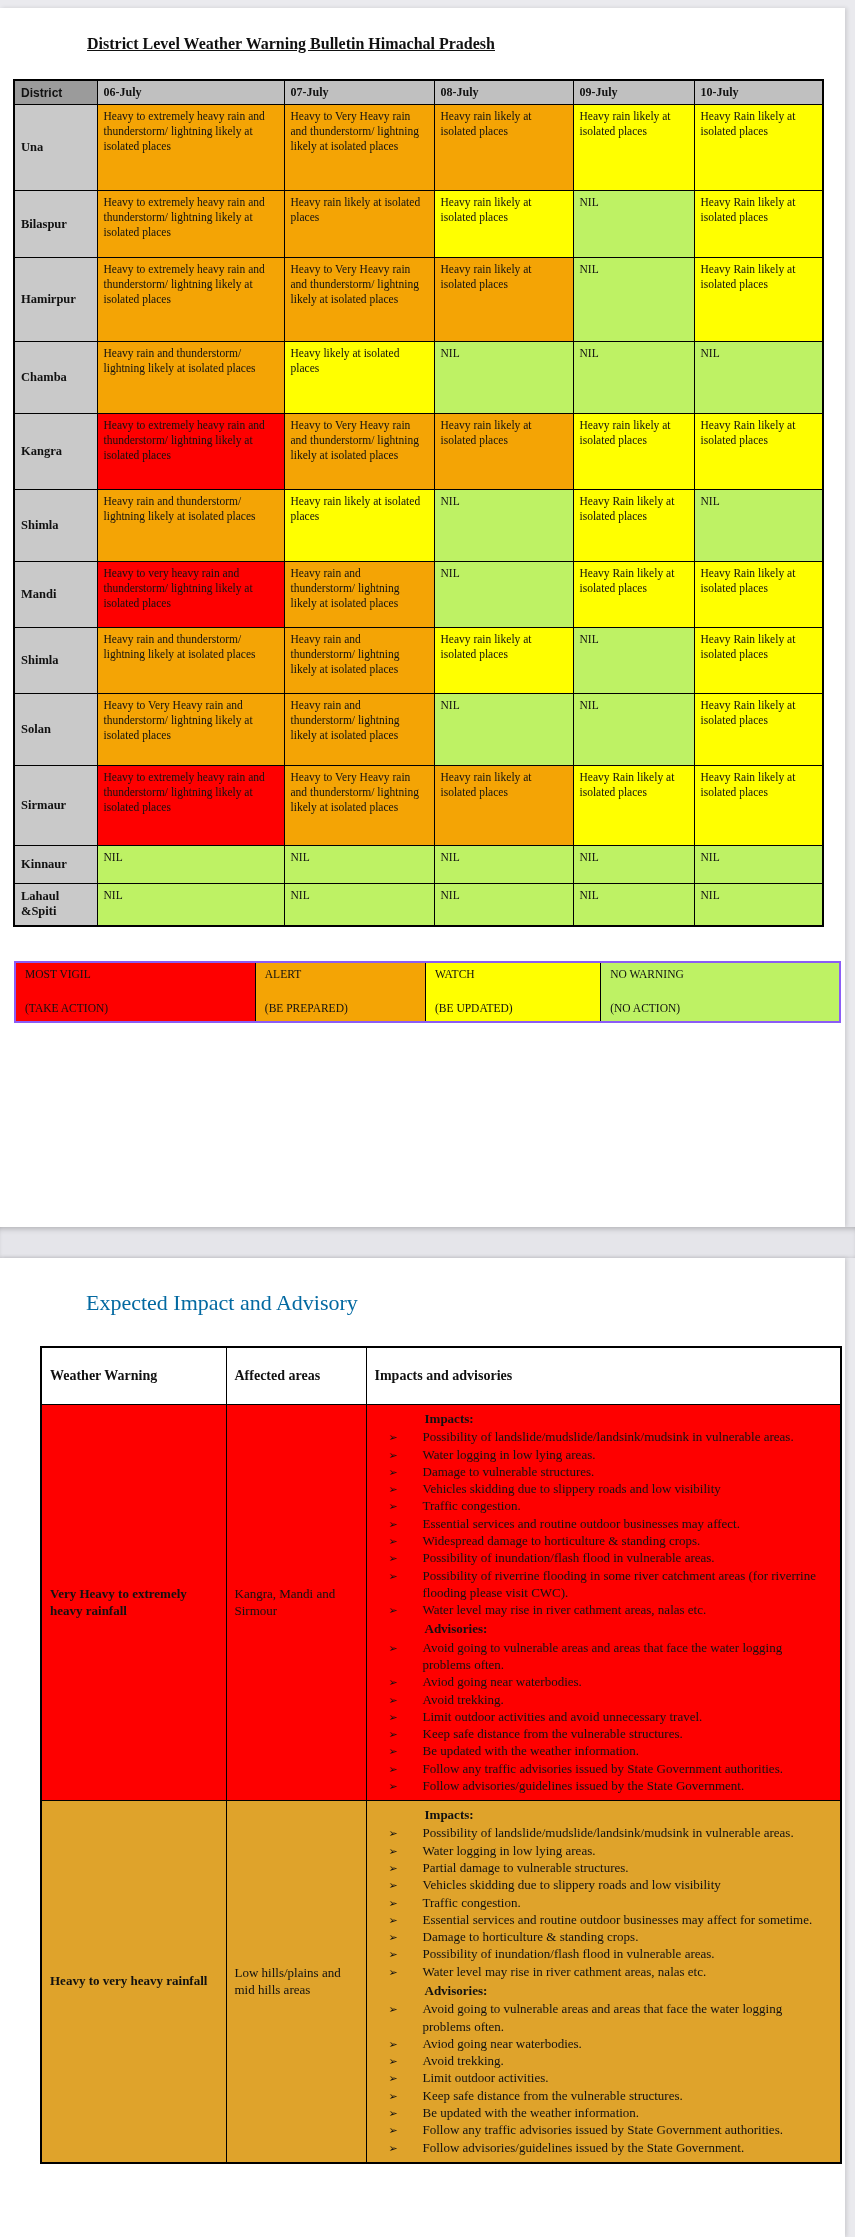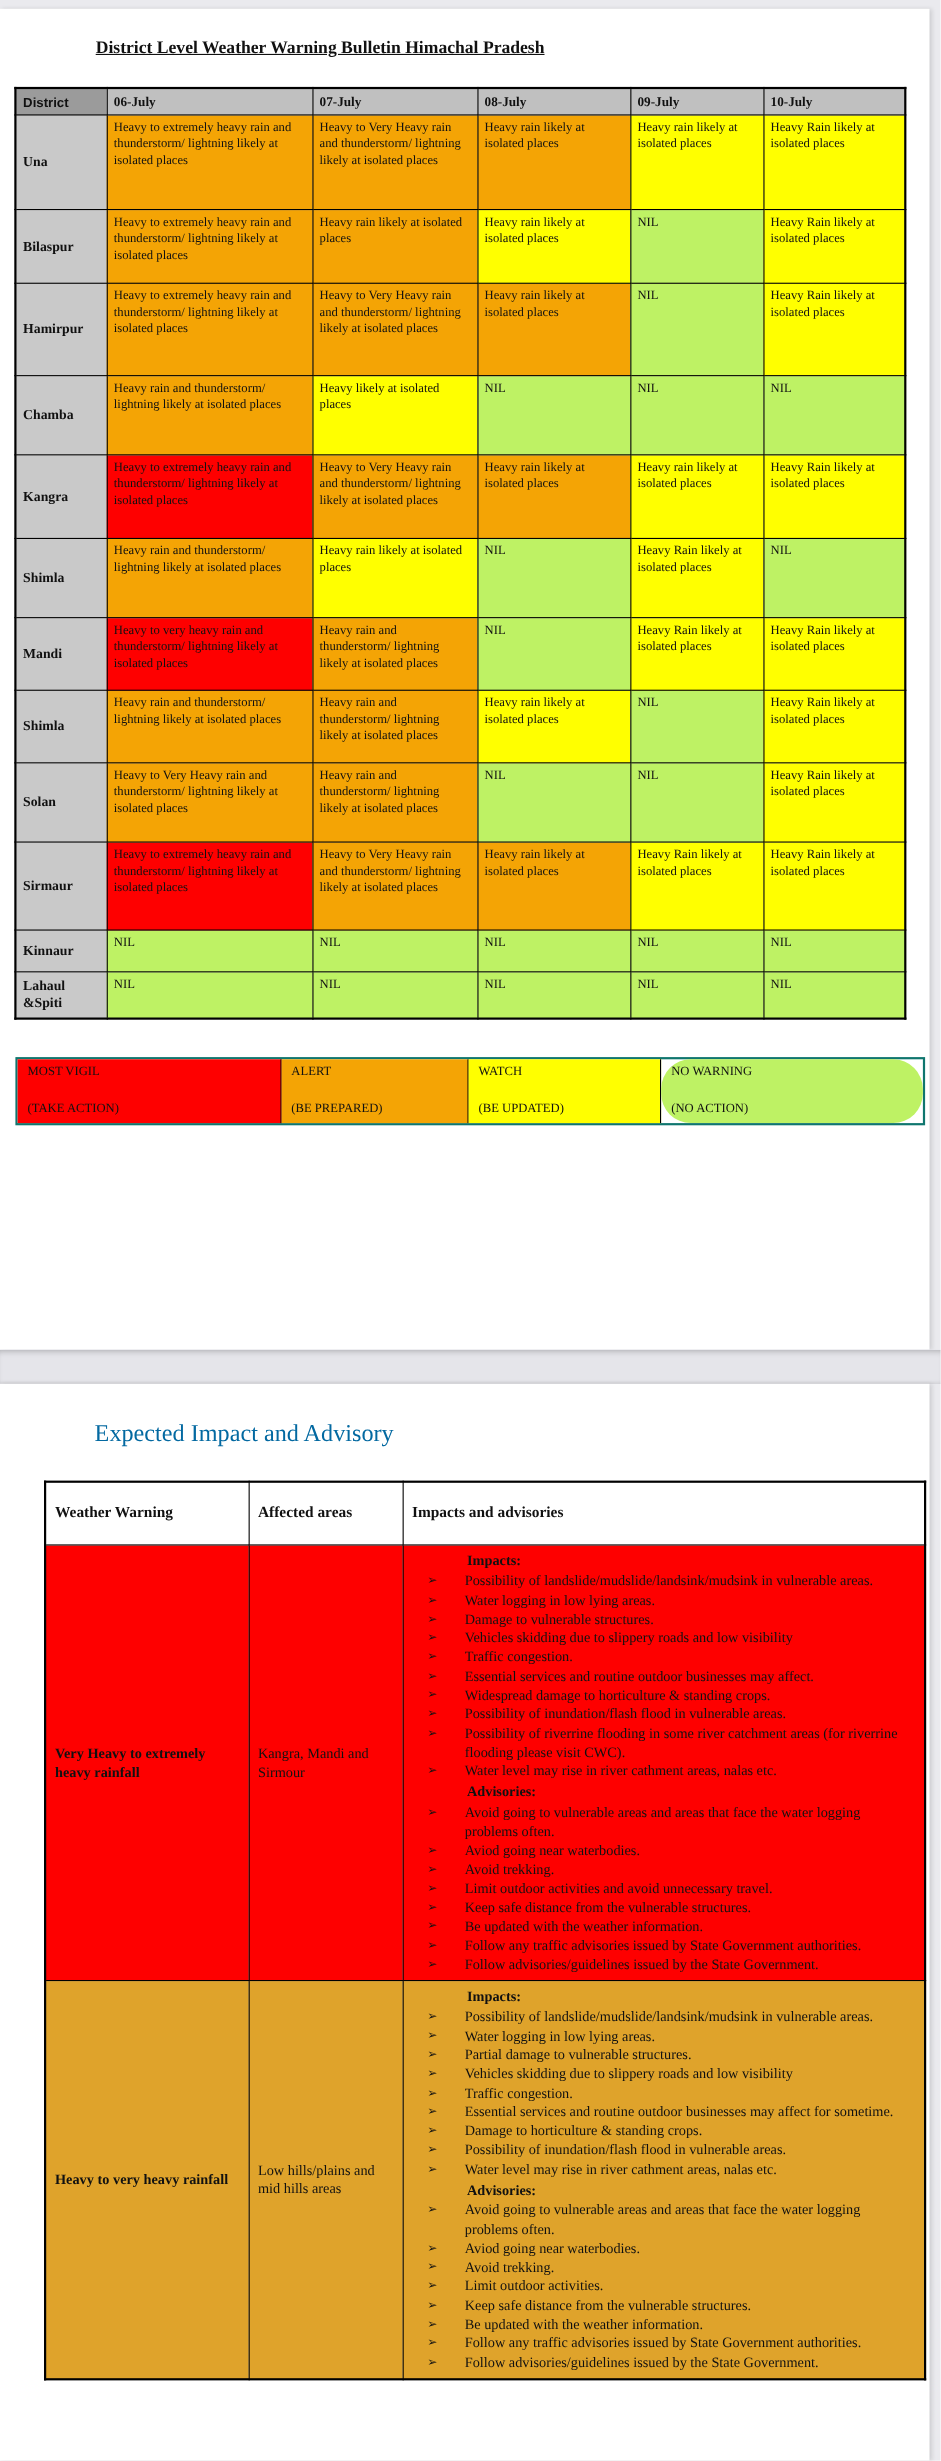--- a/index.html
+++ b/index.html
@@ -62,21 +62,21 @@
 
   .lv-red{background:#FE0000;}
   .lv-orange{background:#F4A405;}
   .lv-yellow{background:#FFFF00;}
   .lv-green{background:#bef264;}
 
   .legend{
     display:flex;
     margin:34px 0 16px 14px;
     width:827px;
-    border:2px solid #0f766e;
+    border:2px solid #8b5cf6;
     box-sizing:border-box;
   }
   .legend-item{
     box-sizing:border-box;
     border-right:1px solid #000;
     height:58px;
     padding:5px 9px 7px 9px;
     display:flex;flex-direction:column;justify-content:space-between;
     font-size:11.5px;
   }
@@ -241,21 +241,21 @@
         <div>(TAKE ACTION)</div>
       </div>
       <div class="legend-item lv-orange" style="width: 171px;">
         <div>ALERT</div>
         <div>(BE PREPARED)</div>
       </div>
       <div class="legend-item lv-yellow" style="width: 176px;">
         <div>WATCH</div>
         <div>(BE UPDATED)</div>
       </div>
-      <div class="legend-item lv-green" style="width: 239px; border-radius: 27px;">
+      <div class="legend-item lv-green" style="width: 239px;">
         <div>NO WARNING</div>
         <div>(NO ACTION)</div>
       </div>
     </div>
 </div>
 
 <div class="page-sep"></div>
 
 <div class="page page2">
   <h2 class="impact-title">Expected Impact and Advisory</h2>

